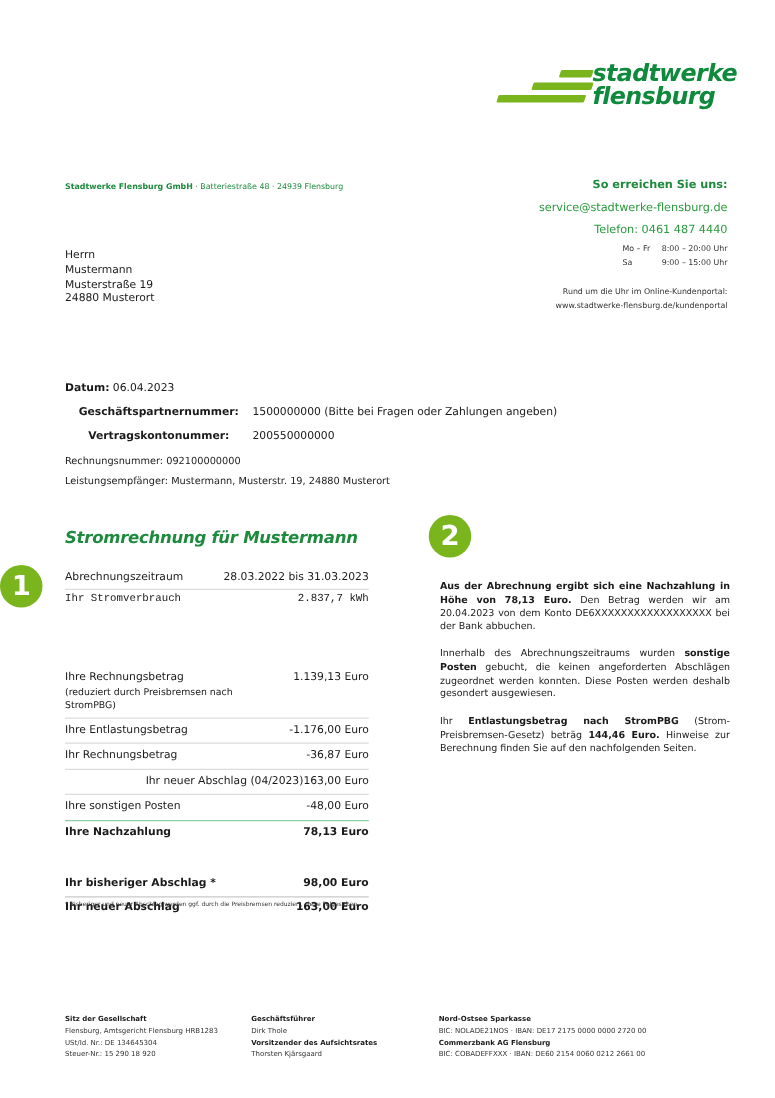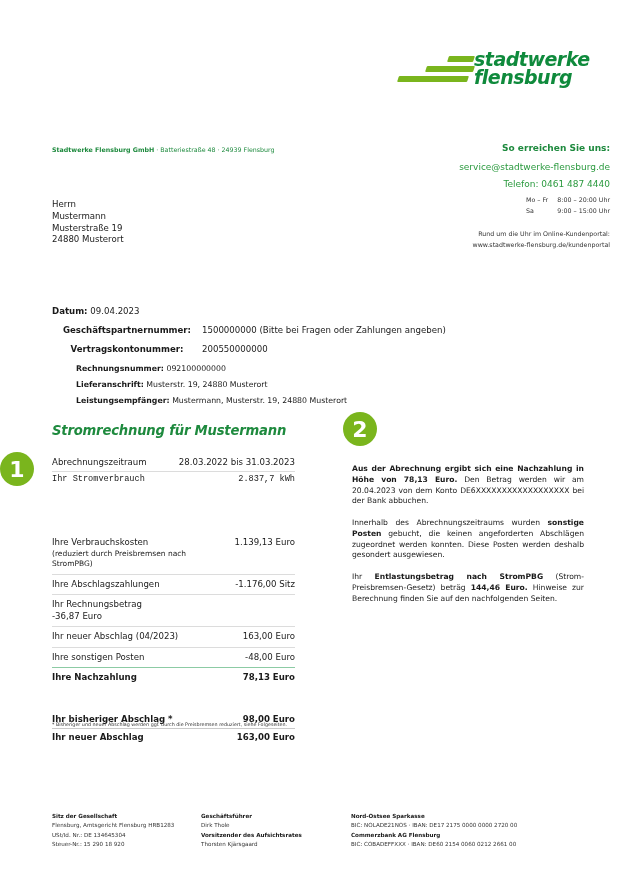--- a/index.html
+++ b/index.html
@@ -13,39 +13,39 @@
   .logo .word { position: absolute; left: 82px; font-family: "DejaVu Sans", sans-serif; font-weight: bold; font-style: italic; color: #0f8a3c; font-size: 19px; letter-spacing: -0.5px; line-height: 19px; }
 
   
   .sender { left: 52px; top: 146px; font-size: 6.3px; color: #1e8a3e; white-space: nowrap; }
   .sender b { font-weight: bold; }
 
   
   .recipient { left: 52px; top: 199px; font-size: 8.6px; line-height: 11.8px; color: #1a1a1a; }
 
   
-  .contact { right: 10px; top: 143px; text-align: right; }
+  .contact { right: 38px; top: 143px; text-align: right; }
   .contact .head { font-size: 9px; font-weight: bold; color: #1e8a3e; line-height: 11px; }
   .contact .mail { font-size: 9px; color: #2b9a3f; margin-top: 8px; line-height: 11px; }
   .contact .tel { font-size: 9px; color: #2b9a3f; margin-top: 6px; line-height: 11px; }
   .contact .hours { font-size: 6.3px; color: #333; margin-top: 4px; line-height: 11px; }
   .contact .hours .row { display: flex; justify-content: flex-end; }
   .contact .hours .d { width: 28px; text-align: left; }
   .contact .hours .t { width: 56px; text-align: right; }
   .contact .portal { font-size: 6.3px; color: #333; margin-top: 12px; line-height: 11px; }
 
   
   .meta { left: 52px; top: 305px; font-size: 8.6px; color: #1a1a1a; }
   .meta .line { white-space: nowrap; height: 12px; line-height: 12px; }
   .meta .gap { margin-top: 7px; }
   .meta b { font-weight: bold; text-align: center; }
   .meta .col { display: inline-block; width: 150px; }
   .meta2 { left: 52px; top: 361px; font-size: 7.8px; }
   .meta2 .line { height: 16px; line-height: 16px; white-space: nowrap; }
-  .meta2 b { font-weight: bold; margin-left: 24px; }
+  .meta2 b { font-weight: normal; }
 
   
   .title { left: 52px; top: 423px; font-size: 13.2px; font-weight: bold; color: #1e8a3e; letter-spacing: -0.2px; font-style: italic; }
 
   
   .circle { width: 34px; height: 34px; border-radius: 50%; background: #7ab51d; color: #fff; font-weight: bold; font-size: 22px; display: flex; align-items: center; justify-content: center; }
   .c1 { left: 0px; top: 452px; }
   .c2 { left: 343px; top: 412px; }
 
   
@@ -106,60 +106,59 @@
         <span class="t">9:00 – 15:00 Uhr</span>
       </div>
   </div>
   <div class="portal">
     <div>Rund um die Uhr im Online-Kundenportal:</div>
     <div>www.stadtwerke-flensburg.de/kundenportal</div>
   </div>
 </div>
 
 <div class="abs meta">
-  <div class="line"><b>Datum:</b><span> 09.04.2023</span></div>
+  <div class="line"><b>Datum:</b><span> 06.04.2023</span></div>
   <div class="line gap"><b class="col">Geschäftspartnernummer:</b><span>1500000000 (Bitte bei Fragen oder Zahlungen angeben)</span></div>
   <div class="line gap"><b class="col">Vertragskontonummer:</b><span>200550000000</span></div>
 </div>
 <div class="abs meta2">
   <div class="line"><b>Rechnungsnummer:</b><span> 092100000000</span></div>
-  <div class="line"><b>Lieferanschrift:</b><span> Musterstr. 19, 24880 Musterort</span></div>
   <div class="line"><b>Leistungsempfänger:</b><span> Mustermann, Musterstr. 19, 24880 Musterort</span></div>
 </div>
 
 <div class="abs title">Stromrechnung für Mustermann</div>
 
 <div class="abs circle c1">1</div>
 <div class="abs circle c2">2</div>
 
 <div class="abs table">
   <div class="r">
       <span>Abrechnungszeitraum</span>
       <span class="v">28.03.2022 bis 31.03.2023</span>
     </div>
   <div class="r nb" style="margin-bottom:48px;font-family:Liberation Mono, monospace;">
       <span>Ihr Stromverbrauch</span>
       <span class="v">2.837,7 kWh</span>
     </div>
   <div class="r" style="padding-bottom:4px;">
     <div>
-      <div>Ihre Verbrauchskosten</div>
+      <div>Ihre Rechnungsbetrag</div>
       <div class="sub" style="width:150px;">(reduziert durch Preisbremsen nach StromPBG)</div>
     </div>
     <span class="v">1.139,13 Euro</span>
   </div>
   <div class="r" style="padding:4px 0 4px;">
-      <span>Ihre Abschlagszahlungen</span>
-      <span class="v">-1.176,00 Sitz</span>
+      <span>Ihre Entlastungsbetrag</span>
+      <span class="v">-1.176,00 Euro</span>
     </div>
-  <div class="r" style="padding:4px 0 4px;flex-direction:column;">
+  <div class="r" style="padding:4px 0 4px;">
       <span>Ihr Rechnungsbetrag</span>
       <span class="v">-36,87 Euro</span>
     </div>
-  <div class="r" style="padding:4px 0 4px;">
+  <div class="r" style="padding:4px 0 4px;justify-content:flex-end;">
       <span>Ihr neuer Abschlag (04/2023)</span>
       <span class="v">163,00 Euro</span>
     </div>
   <div class="r green" style="padding:4px 0 4px;">
       <span>Ihre sonstigen Posten</span>
       <span class="v">-48,00 Euro</span>
     </div>
   <div class="r nb bold" style="padding:4px 0 4px; margin-bottom:22px;gap:25px;">
       <span>Ihre Nachzahlung</span>
       <span class="v">78,13 Euro</span>

